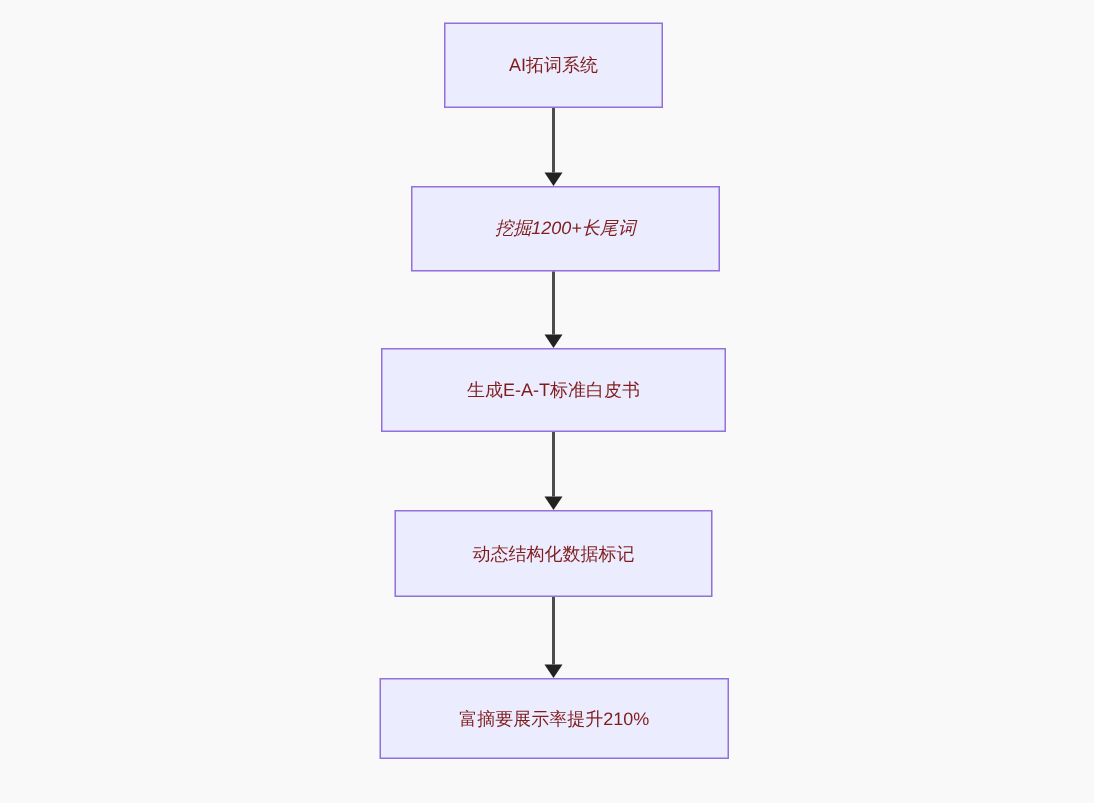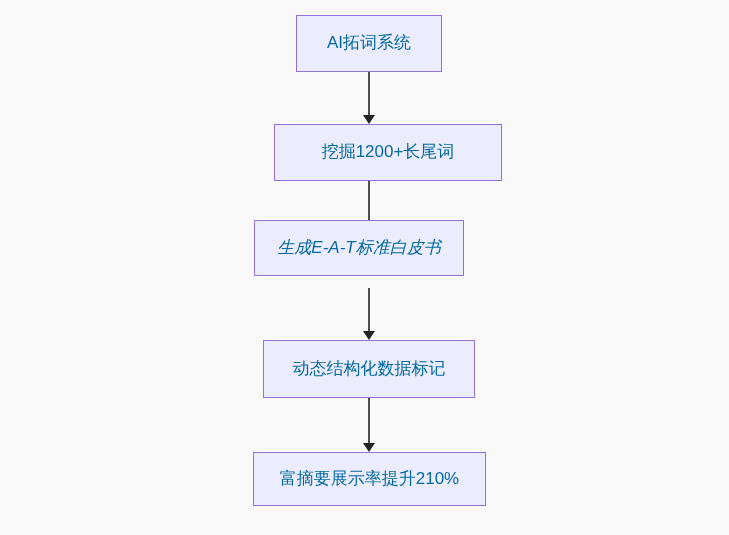--- a/index.html
+++ b/index.html
@@ -16,29 +16,29 @@
     overflow: hidden;
   }
   .node {
     position: absolute;
     box-sizing: border-box;
     display: flex;
     align-items: center;
     justify-content: center;
     background: #ececff;
     border: 1.5px solid #9370db;
-    color: #0369a1;
-    font-size: 17px;
+    color: #7f1d1d;
+    font-size: 12px;
     line-height: 1.2;
     text-align: center;
     white-space: nowrap;
   }
   .node-1 { left: 296px; top: 15px;  width: 146px; height: 57px; }
-  .node-2 { left: 274px; top: 124px; width: 228px; height: 57px; }
-  .node-3 { left: 254px; top: 220px; width: 210px; height: 56px; font-style: italic; }
+  .node-2 { left: 274px; top: 124px; width: 206px; height: 57px; font-style: italic; }
+  .node-3 { left: 254px; top: 232px; width: 230px; height: 56px; }
   .node-4 { left: 263px; top: 340px; width: 212px; height: 58px; }
   .node-5 { left: 253px; top: 452px; width: 233px; height: 54px; text-align: center; }
 
   .edge {
     position: absolute;
     left: 368px;
     width: 2px;
     background: #4d4d4d;
   }
   .edge::after {

